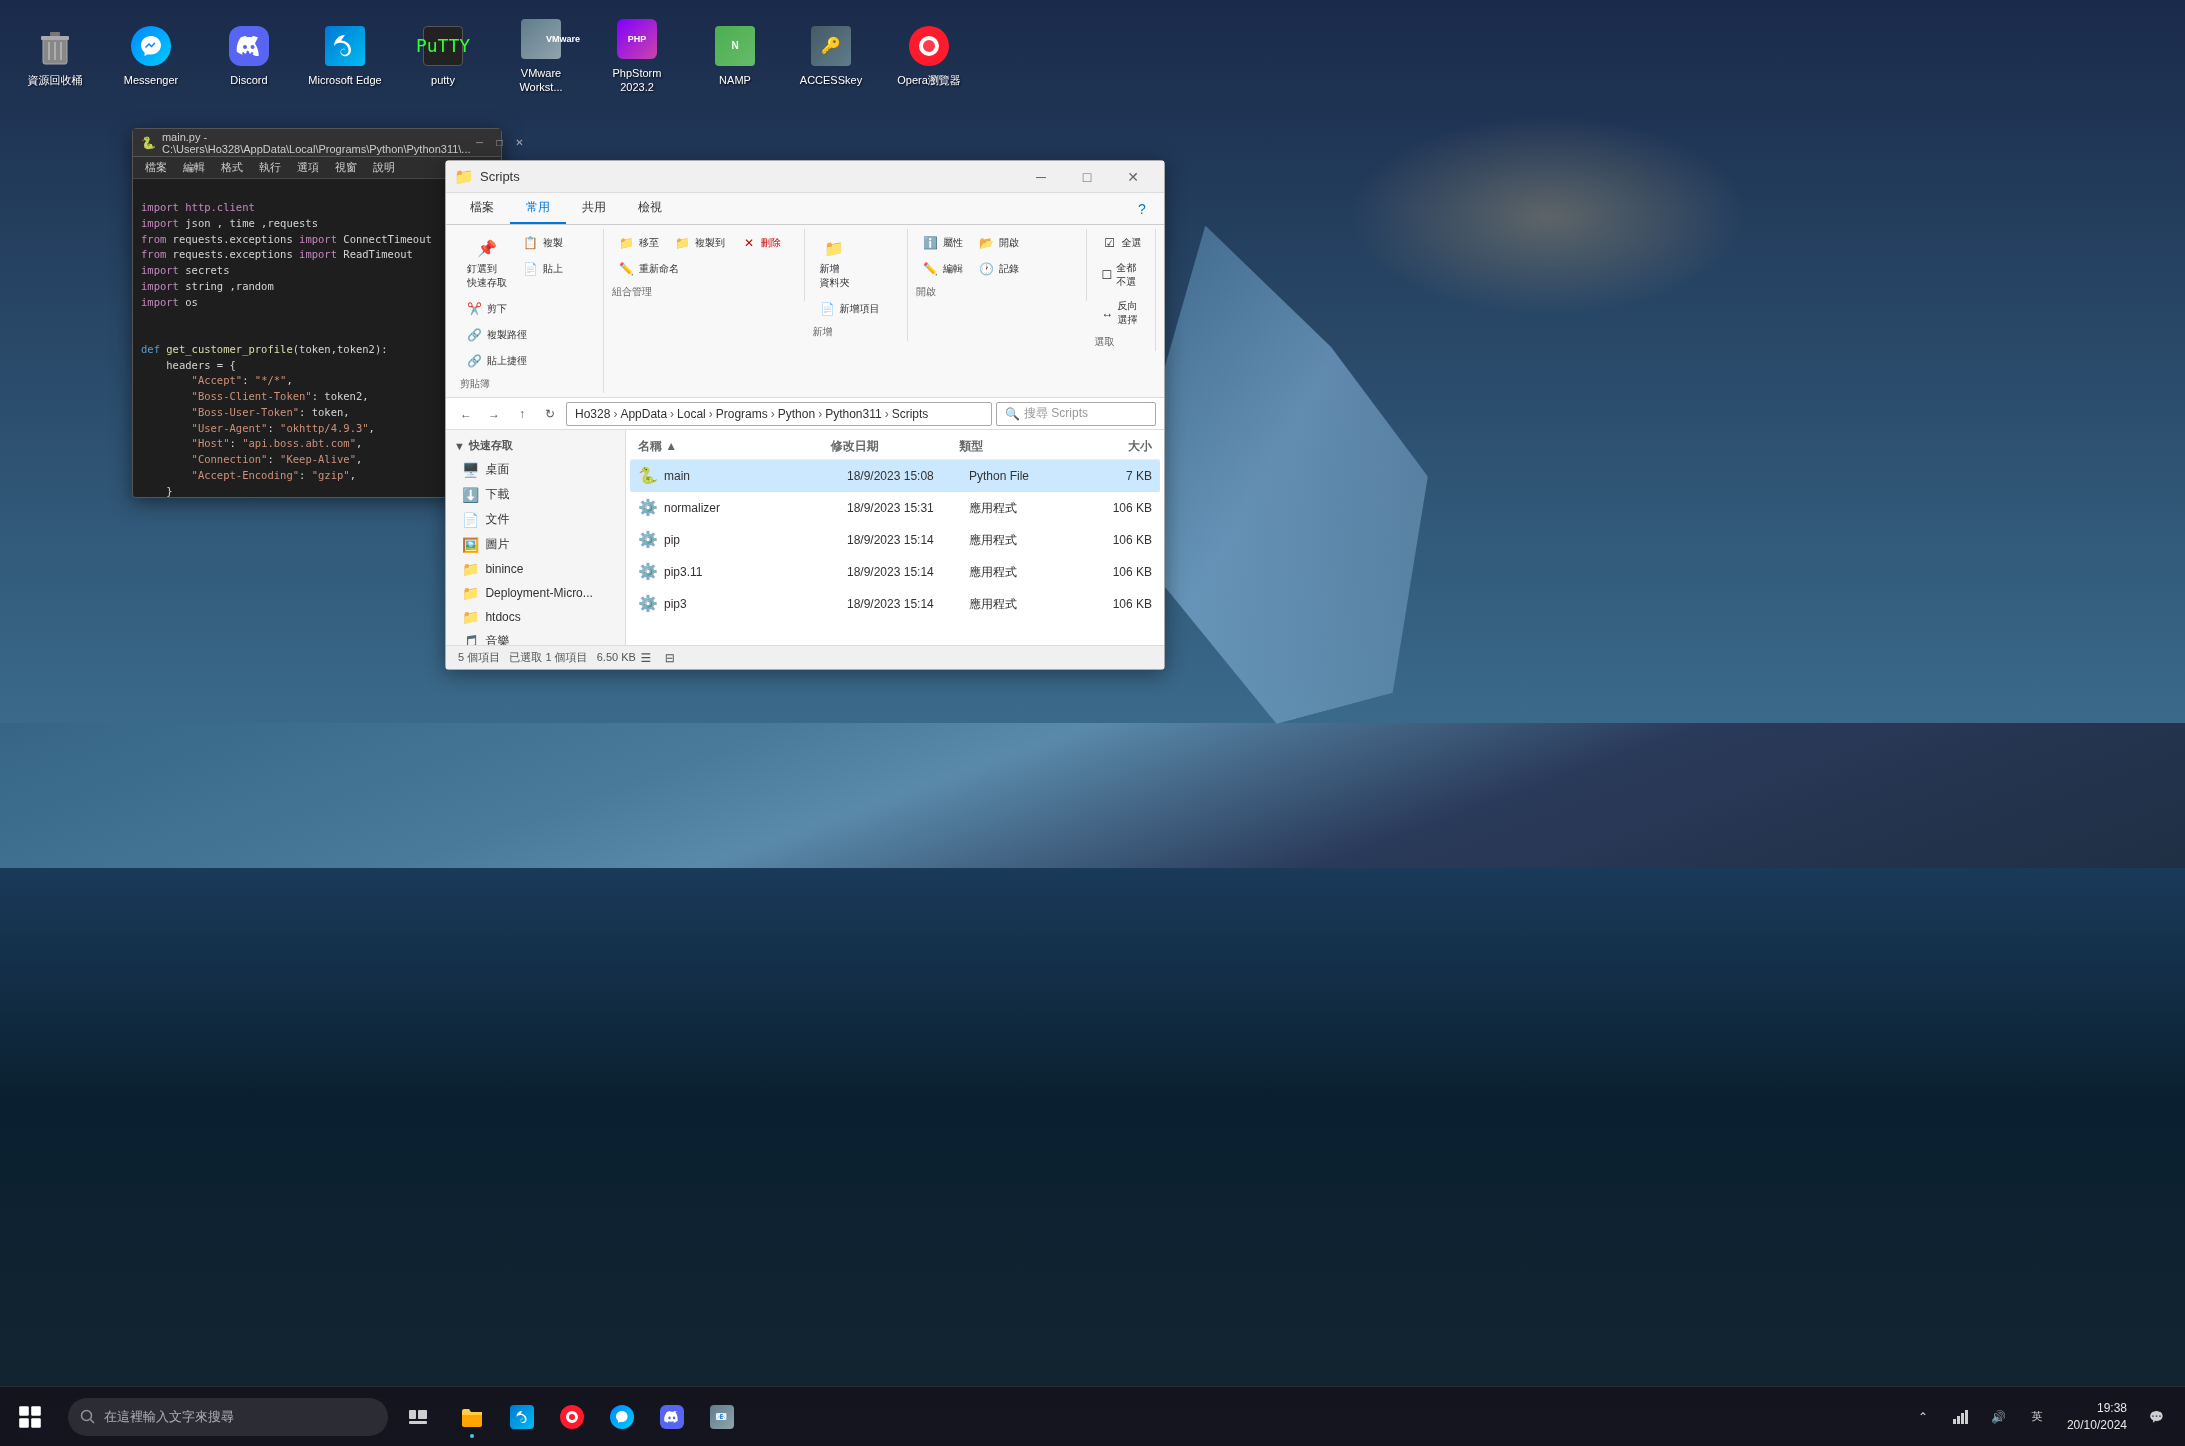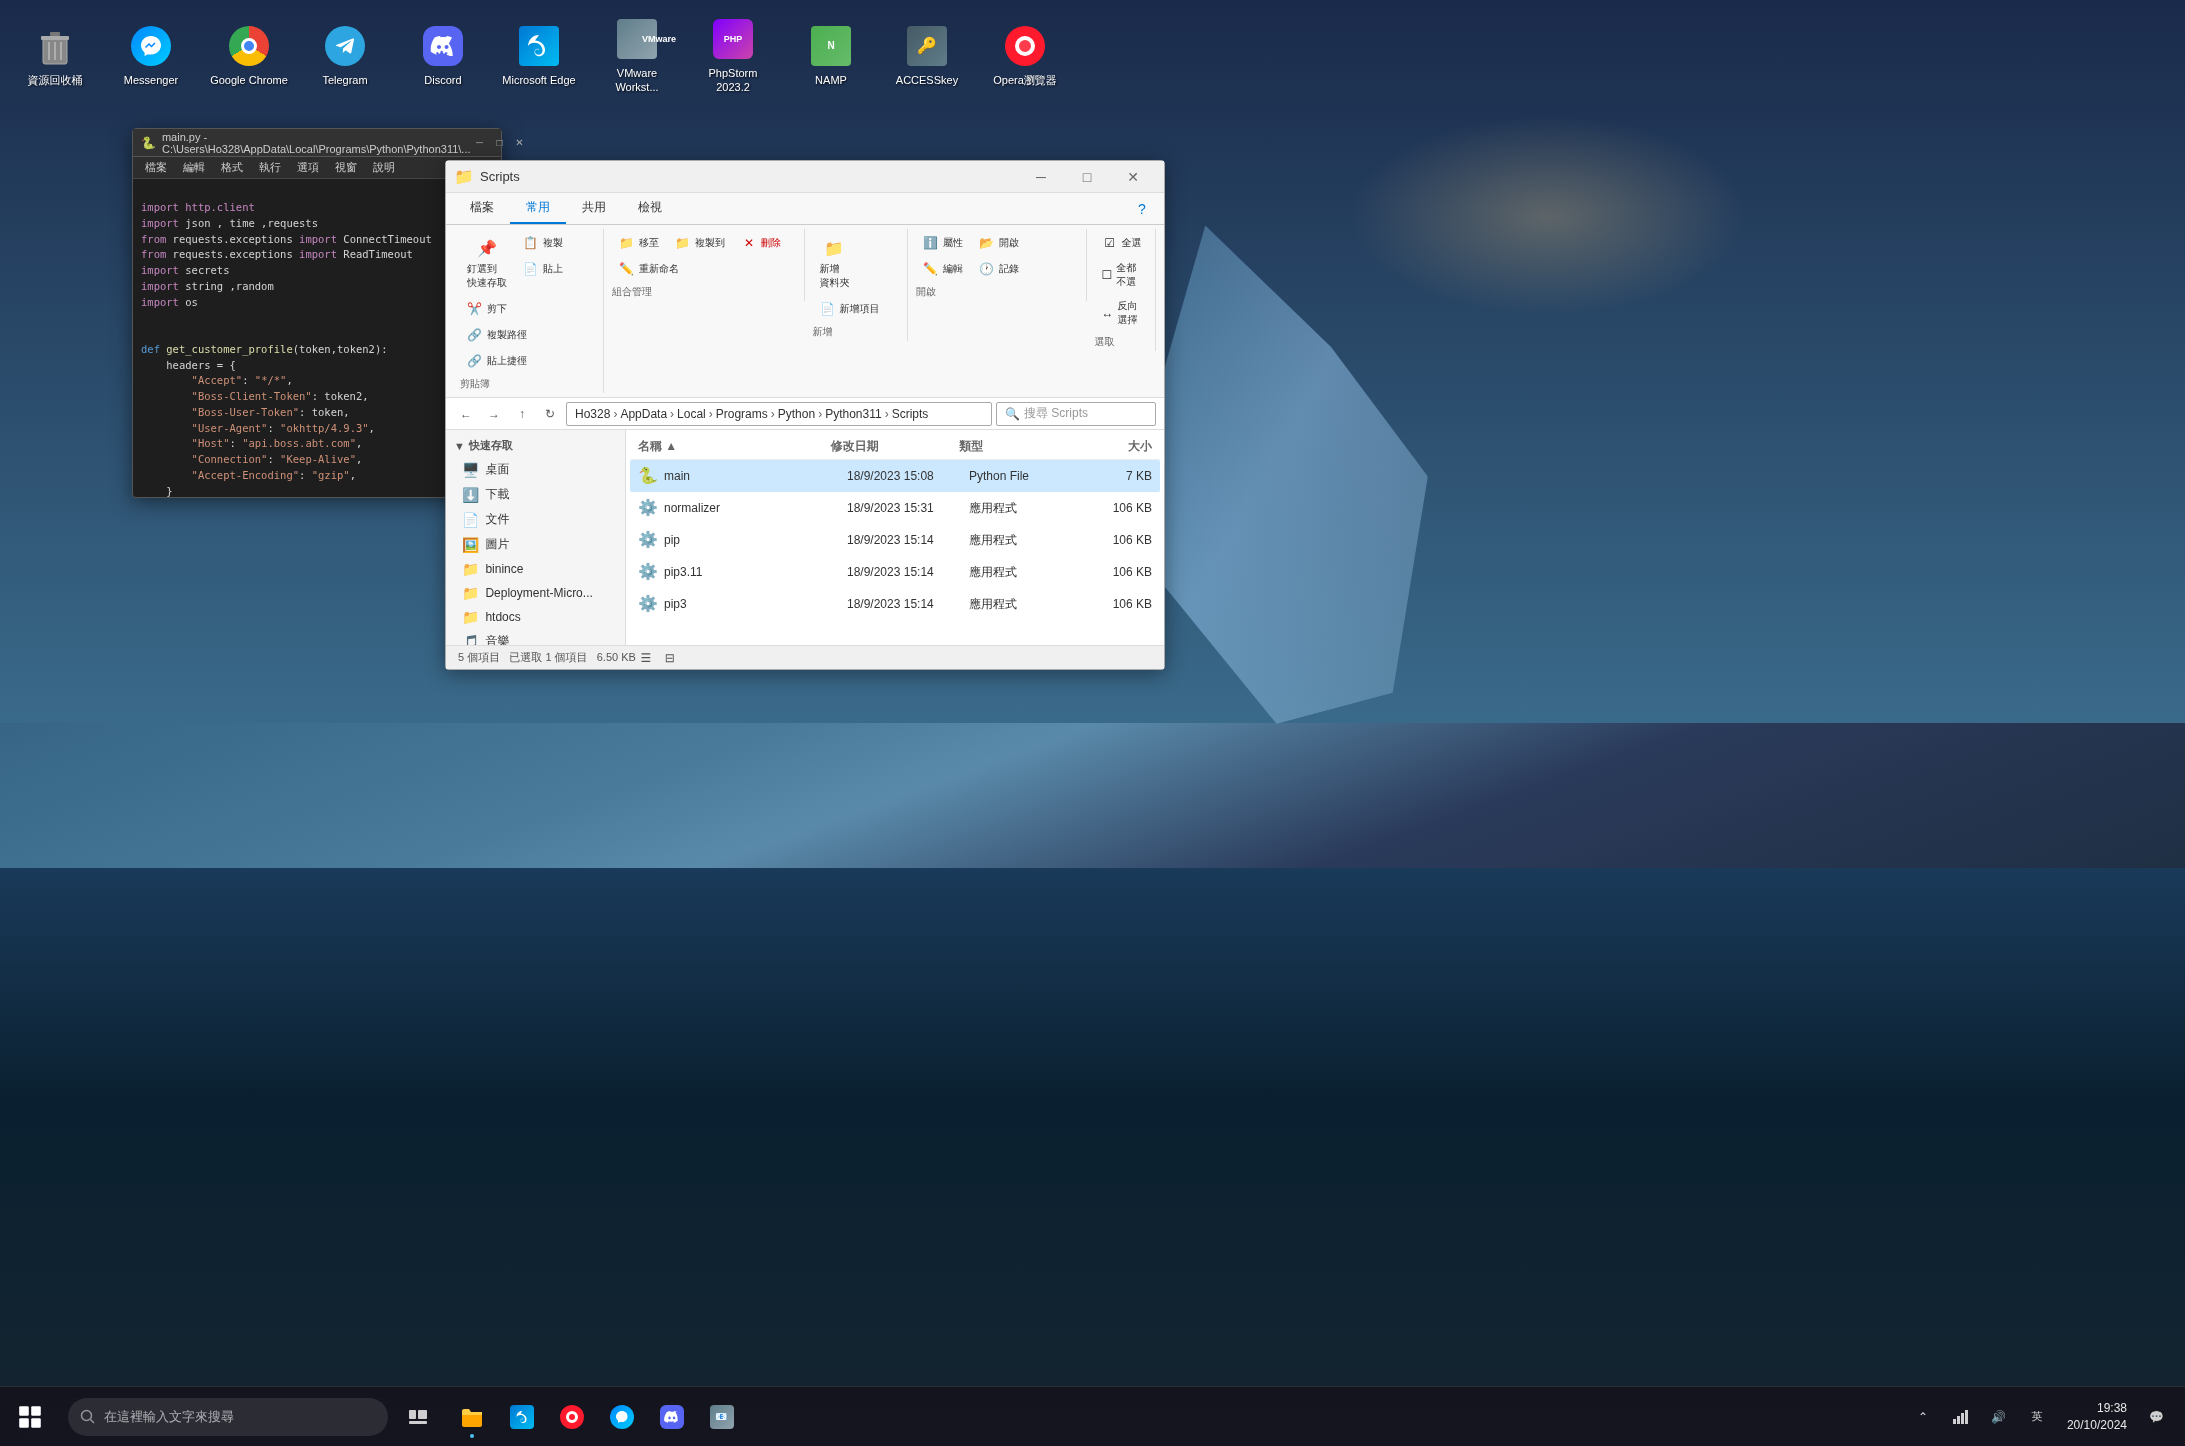--- a/index.html
+++ b/index.html
@@ -667,40 +667,20 @@
             <svg width="24" height="24" viewBox="0 0 24 24" fill="white">
               <path d="M12 2C6.477 2 2 6.145 2 11.243c0 2.906 1.395 5.502 3.58 7.22v3.537l3.35-1.856C9.956 20.39 10.96 20.5 12 20.5c5.523 0 10-4.145 10-9.257C22 6.145 17.523 2 12 2z"></path>
               <path d="M6.5 13.5l3.5-3.5 2.5 2.5 3.5-3.5" stroke="#0088ff" stroke-width="1.5" fill="none"></path>
             </svg>
           </div>
         </div>
         <div class="desktop-icon-label">Messenger</div>
       </div>
     </div>
 
-    <div style="display:flex;gap:6px">
-      <div class="desktop-icon">
-        <div class="desktop-icon-img">
-          <div class="chrome-circle">
-            <div class="chrome-inner"></div>
-          </div>
-        </div>
-        <div class="desktop-icon-label">Google Chrome</div>
-      </div>
-      <div class="desktop-icon">
-        <div class="desktop-icon-img">
-          <div style="width:40px;height:40px;border-radius:50%;background:#2ca5e0;display:flex;align-items:center;justify-content:center;">
-            <svg width="24" height="24" viewBox="0 0 24 24" fill="white">
-              <path d="M9.78 18.65l.28-4.23 7.68-6.92c.34-.31-.07-.46-.52-.19L7.74 13.3 3.64 12c-.88-.25-.89-.86.2-1.3l15.97-6.16c.73-.33 1.43.18 1.15 1.3l-2.72 12.81c-.19.91-.74 1.13-1.5.71L12.6 16.3l-1.99 1.93c-.23.23-.42.42-.83.42z"></path>
-            </svg>
-          </div>
-        </div>
-        <div class="desktop-icon-label">Telegram</div>
-      </div>
-    </div>
 
     <div style="display:flex;gap:6px">
       <div class="desktop-icon">
         <div class="desktop-icon-img">
           <div style="width:40px;height:40px;border-radius:12px;background:#5865f2;display:flex;align-items:center;justify-content:center;">
             <svg width="26" height="20" viewBox="0 0 26 20" fill="white">
               <path d="M22.0 1.6C20.3.8 18.5.3 16.6 0c-.2.4-.5.9-.7 1.3-1.8-.3-3.5-.3-5.2 0C10.5.9 10.2.4 10 0 8.1.3 6.3.8 4.6 1.6 1.3 6.4.4 11.1.8 15.7c2.1 1.5 4.1 2.4 6.1 3-.4-.6-.8-1.2-1.2-1.9.7-.2 1.4-.5 2-.9.2.1.3.2.5.3-.1.4 0 .8.3 1.1.3.3.7.4 1.1.3.4-.1.7-.4.8-.8.1-.4 0-.8-.3-1.1.6-.4 1.1-.8 1.6-1.3.5.5 1 .9 1.6 1.3-.3.3-.4.7-.3 1.1.1.4.4.7.8.8.4.1.8 0 1.1-.3.3-.3.4-.7.3-1.1.2-.1.3-.2.5-.3.6.3 1.3.6 2 .9-.3.7-.7 1.3-1.2 1.9 2 .6 4 1.5 6.1 3 .5-5.4-.9-10-3.7-14.1zM9 13.1c-1.1 0-2-.9-2-2s.9-2 2-2 2 .9 2 2-.9 2-2 2zm7.6 0c-1.1 0-2-.9-2-2s.9-2 2-2 2 .9 2 2-.9 2-2 2z"></path>
             </svg>
           </div>
         </div>
@@ -711,20 +691,30 @@
           <div style="width:40px;height:40px;border-radius:4px;background:linear-gradient(135deg,#0078d4,#00bcf2);display:flex;align-items:center;justify-content:center;">
             <svg width="28" height="28" viewBox="0 0 28 28" fill="white">
               <path d="M14 3C8 3 3.2 7.8 3 14c1.5-2 3.8-3.2 6.5-3.2 4.5 0 8 3.5 8 8 0 2-1.5 4-4 4-2 0-3.5-1.2-3.5-3 0-1.5 1-2.5 2.5-2.5.8 0 1.5.3 2 .8-.3-.8-1-1.3-2-1.3-1.8 0-3 1.5-3 3.2 0 2.5 2 4.3 4.5 4.3 3.5 0 6-2.8 6-6.3 0-5.2-4.5-9.5-10-9.5"></path>
             </svg>
           </div>
         </div>
         <div class="desktop-icon-label">Microsoft Edge</div>
       </div>
     </div>
 
+    <div style="display:flex;gap:6px">
+      <div class="desktop-icon">
+        <div class="desktop-icon-img">
+          <div style="width:40px;height:40px;background:#222;border-radius:4px;display:flex;align-items:center;justify-content:center;border:1px solid #555;">
+            <span style="color:#33ff33;font-size:18px;font-family:monospace;">PuTTY</span>
+          </div>
+        </div>
+        <div class="desktop-icon-label">putty</div>
+      </div>
+    </div>
     <div style="display:flex;gap:6px">
       <div class="desktop-icon">
         <div class="desktop-icon-img">
           <div style="width:40px;height:40px;background:linear-gradient(135deg,#607d8b,#90a4ae);border-radius:4px;display:flex;align-items:center;justify-content:center;">
             <span style="color:white;font-size:9px;font-weight:bold;text-align:center;margin-left:44px;">VMware</span>
           </div>
         </div>
         <div class="desktop-icon-label">VMware Workst...</div>
       </div>
       <div class="desktop-icon">

